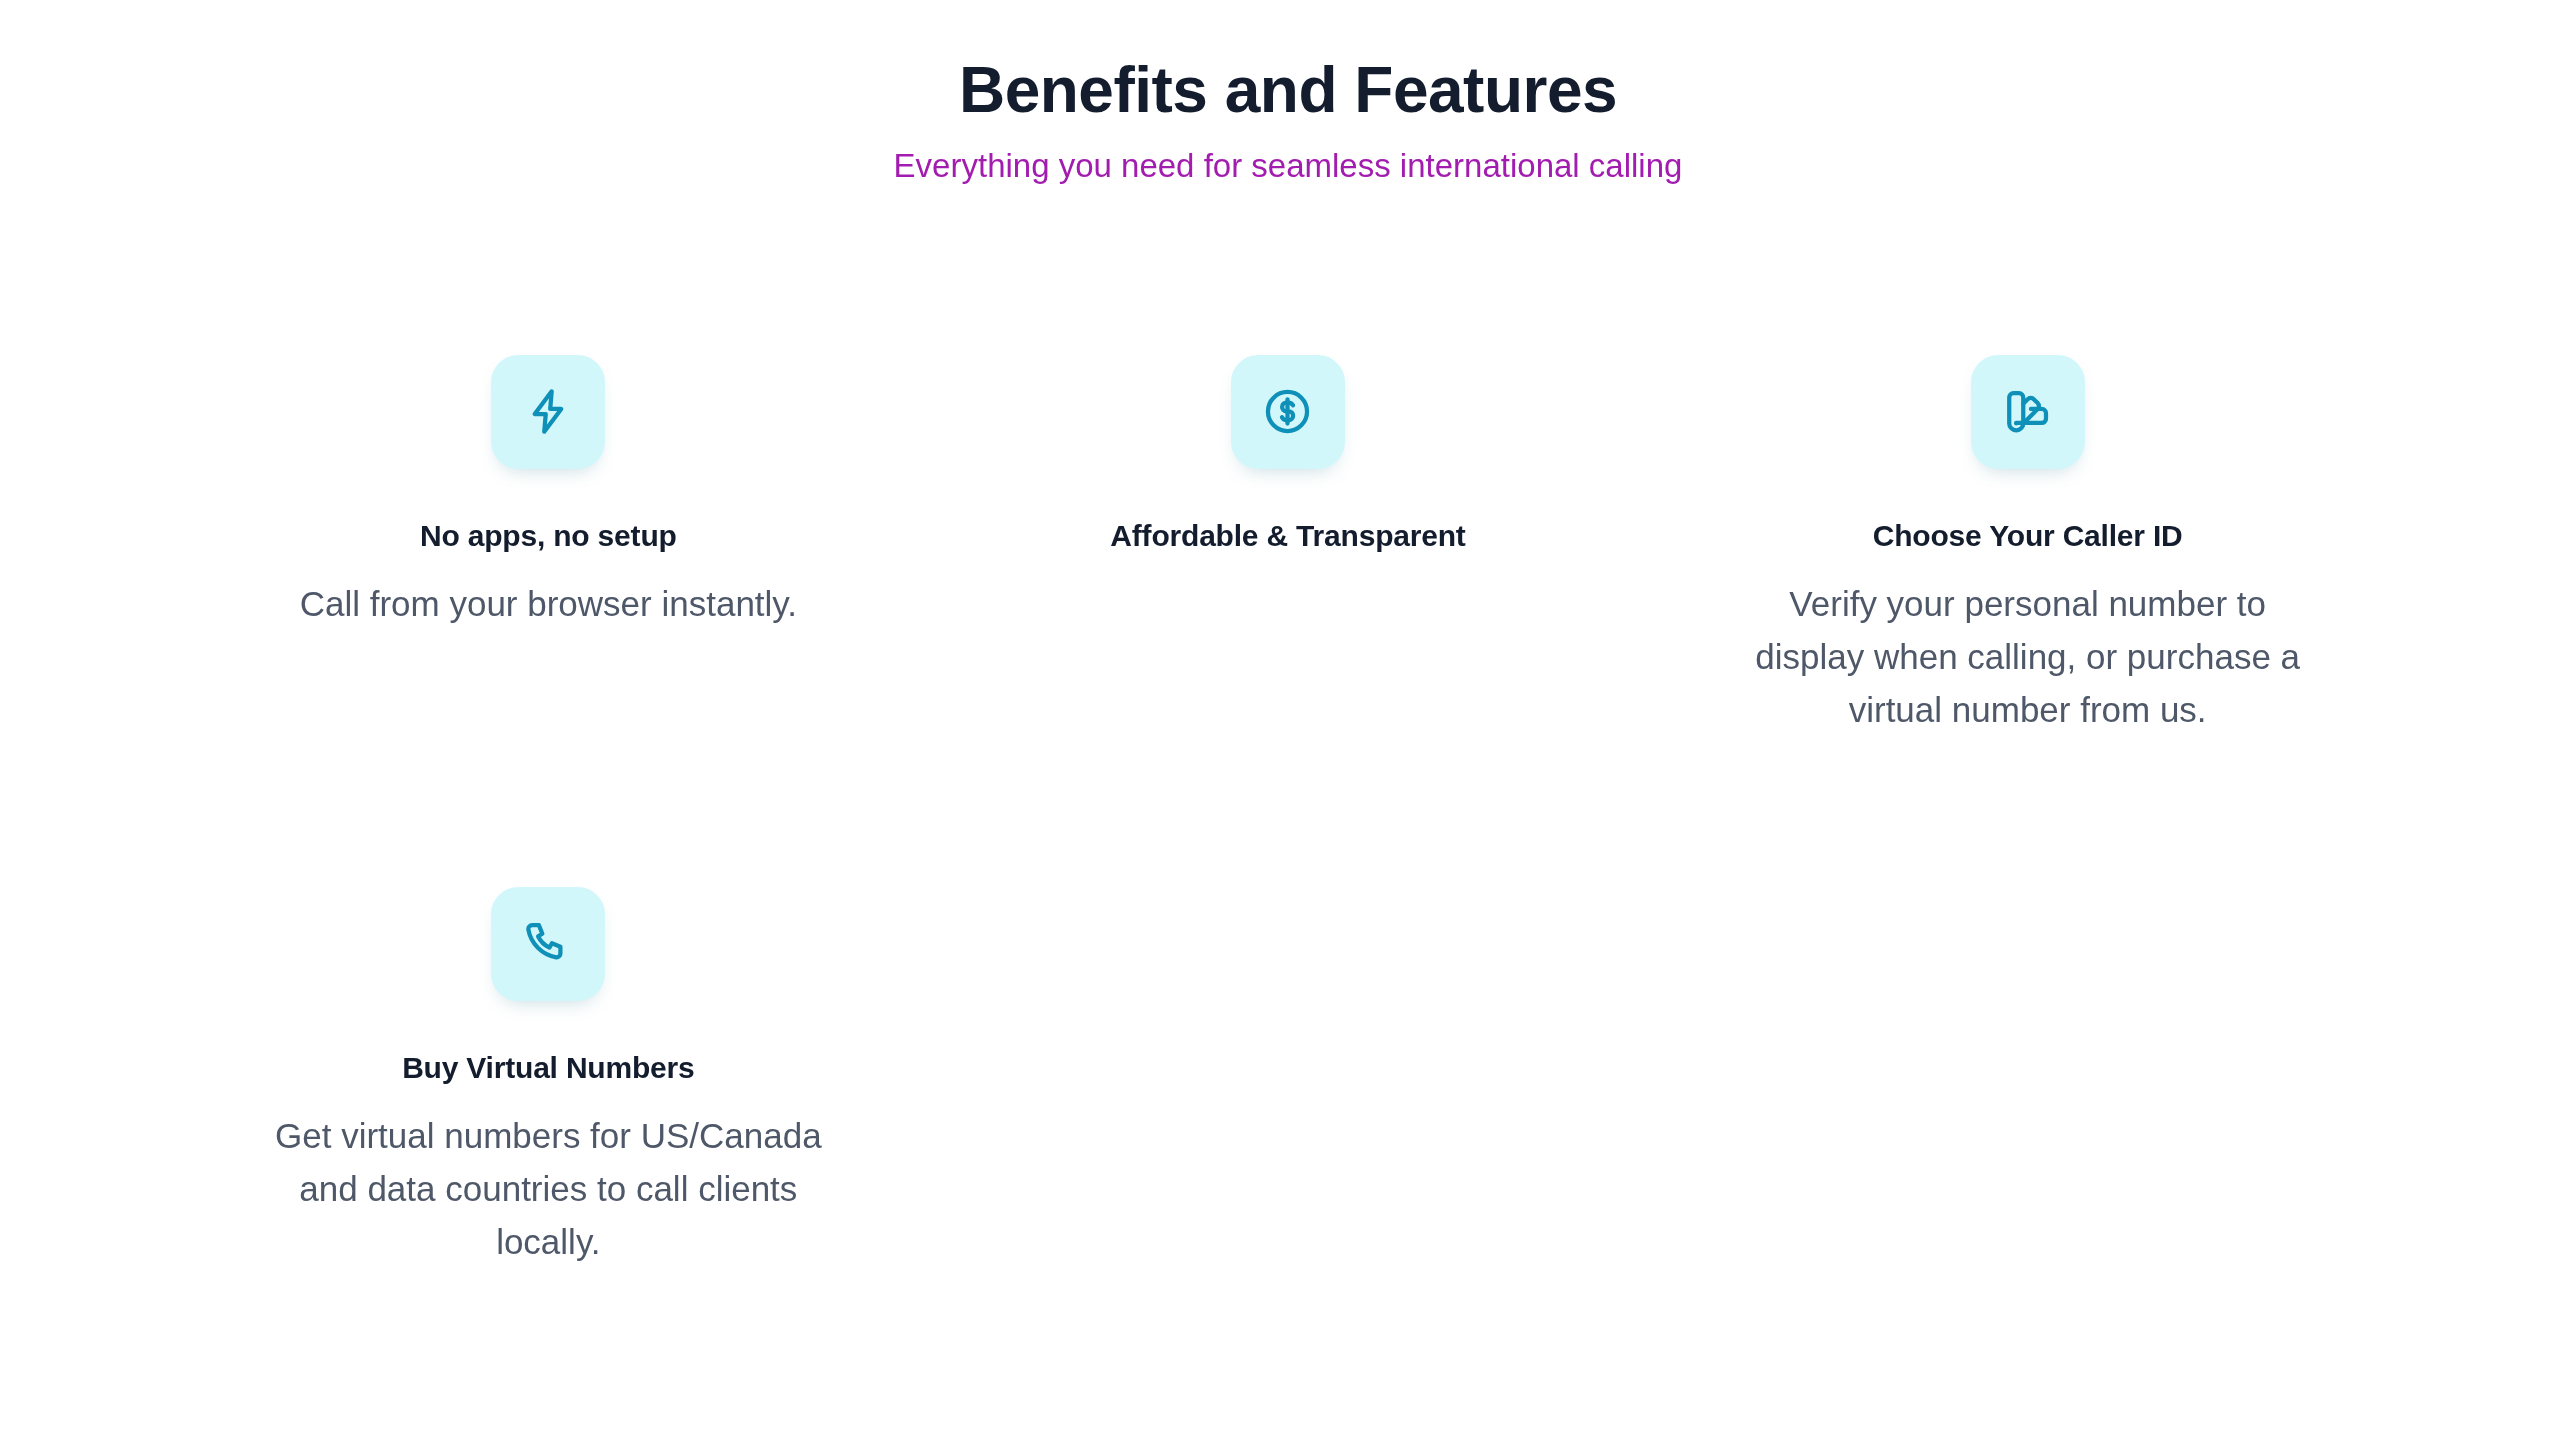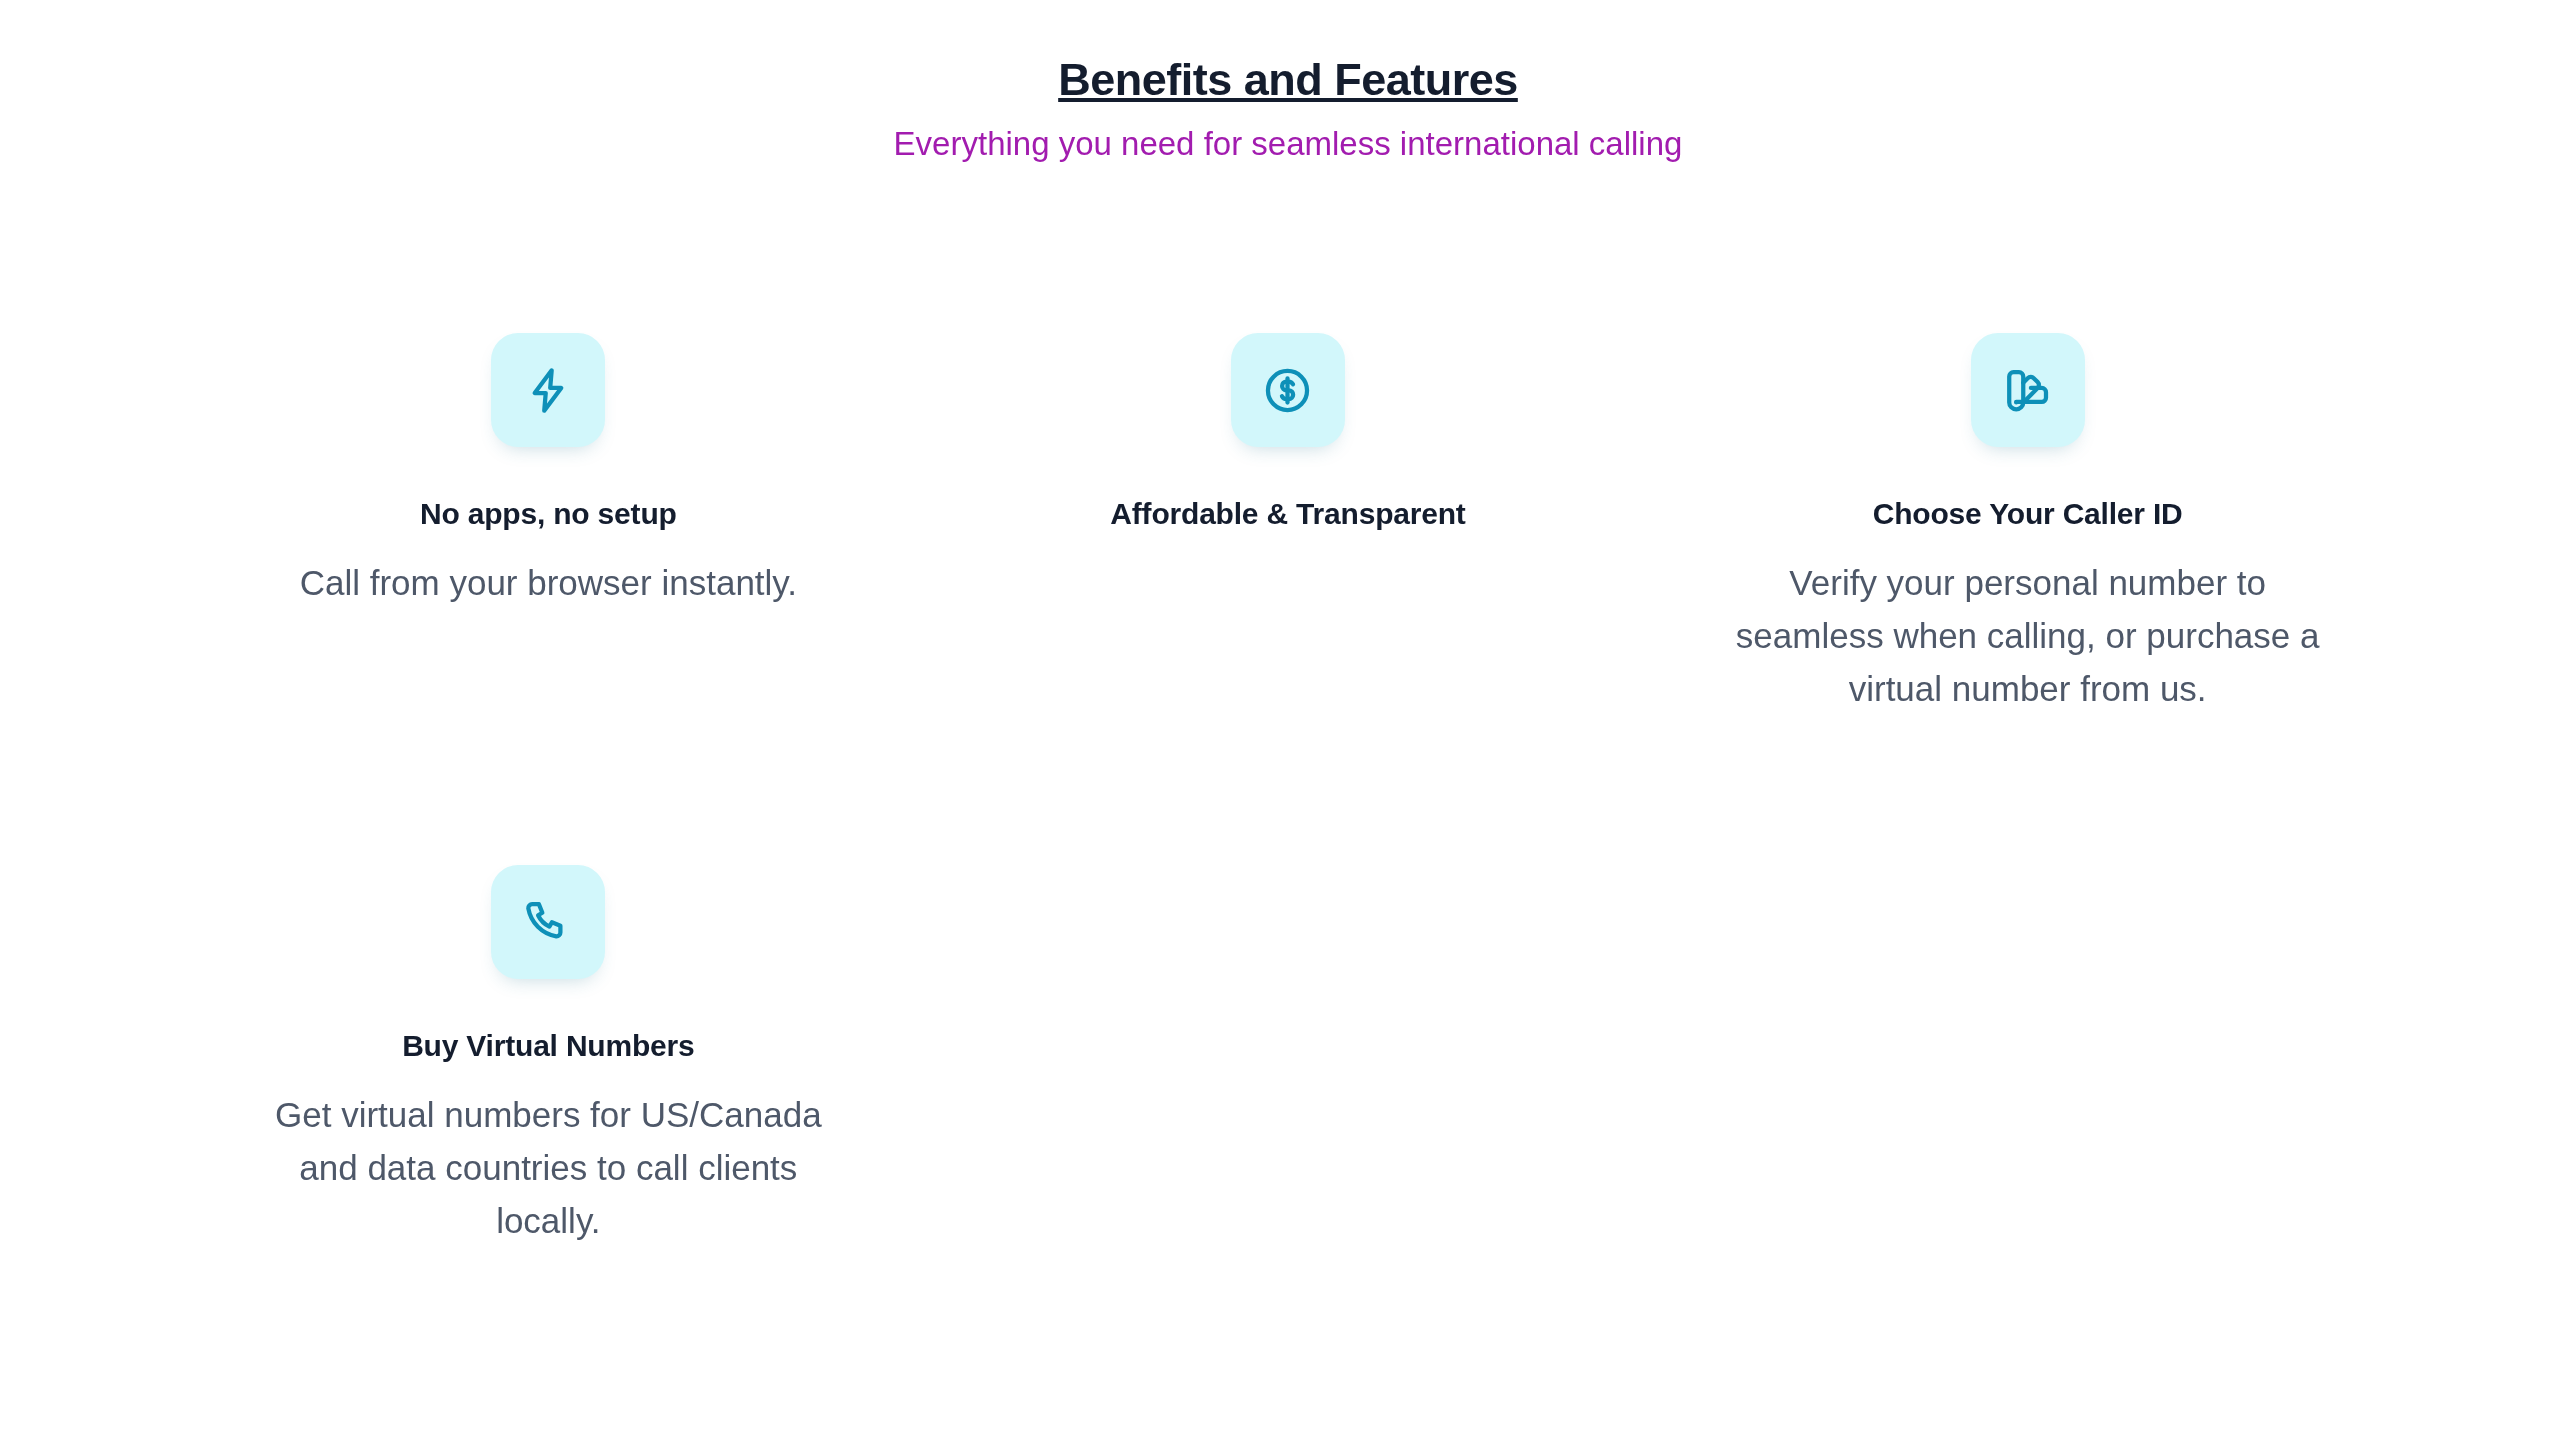--- a/index.html
+++ b/index.html
@@ -28,26 +28,25 @@
   }
 
   
   .section-header {
     width: 100%;
     text-align: center;
     padding-top: 55px;
   }
 
   .section-title {
-    font-size: 45px;
+    font-size: 64px;
     line-height: 1.12;
     font-weight: 700;
     letter-spacing: -0.5px;
     color: #141d2e;
-    text-decoration: underline;
   }
 
   .section-subtitle {
     margin-top: 18px;
     font-size: 33px;
     line-height: 1.3;
     font-weight: 400;
     color: #a21caf;
   }
 
@@ -172,21 +171,21 @@
     <div class="feature-card">
       <div class="icon-tile">
         <svg viewBox="0 0 24 24" aria-hidden="true">
           <path class="stroked" d="M3.4 5.4a2 2 0 0 1 2-2h2.6a2 2 0 0 1 2 2v12.2a3.3 3.3 0 0 1-6.6 0z"></path>
           <path class="stroked" d="M10 8.3 12.1 6.2a2 2 0 0 1 2.83 0l1.84 1.84a2 2 0 0 1 0 2.83l-7.1 7.1"></path>
           <path class="stroked" d="M13.6 10.8h5.1a2 2 0 0 1 2 2v2.6a2 2 0 0 1-2 2H6.7"></path>
           <path class="stroked" d="M6.7 17.6h.01" stroke-width="2.6"></path>
         </svg>
       </div>
       <div class="card-title">Choose Your Caller ID</div>
-      <div class="card-desc">Verify your personal number to seamless when calling, or purchase a virtual number from us.</div>
+      <div class="card-desc">Verify your personal number to display when calling, or purchase a virtual number from us.</div>
     </div>
 
 
     <div class="feature-card">
       <div class="icon-tile">
         <svg viewBox="0 0 24 24" aria-hidden="true">
           <path class="stroked" d="M4.3 3.4h3.2l1.6 4-2 1.2a11 11 0 0 0 5.3 5.3l1.2-2 4 1.6v3.2a1.8 1.8 0 0 1-1.95 1.8A16.2 16.2 0 0 1 2.5 5.35 1.8 1.8 0 0 1 4.3 3.4z"></path>
         </svg>
       </div>
       <div class="card-title">Buy Virtual Numbers</div>

